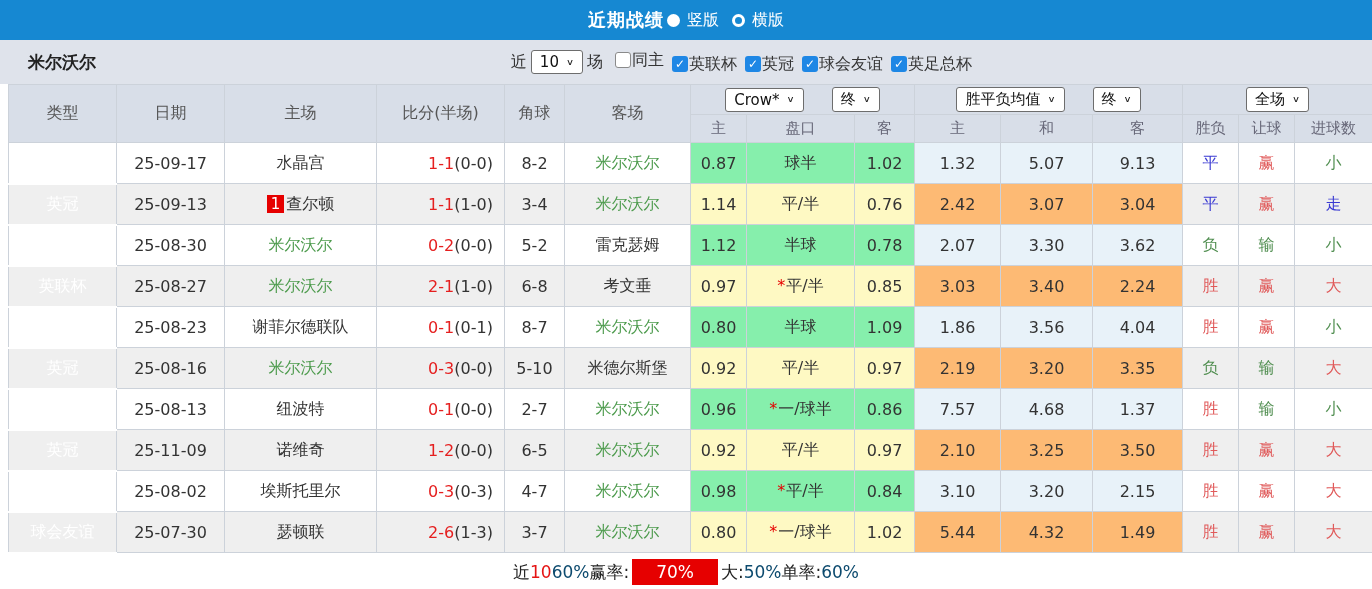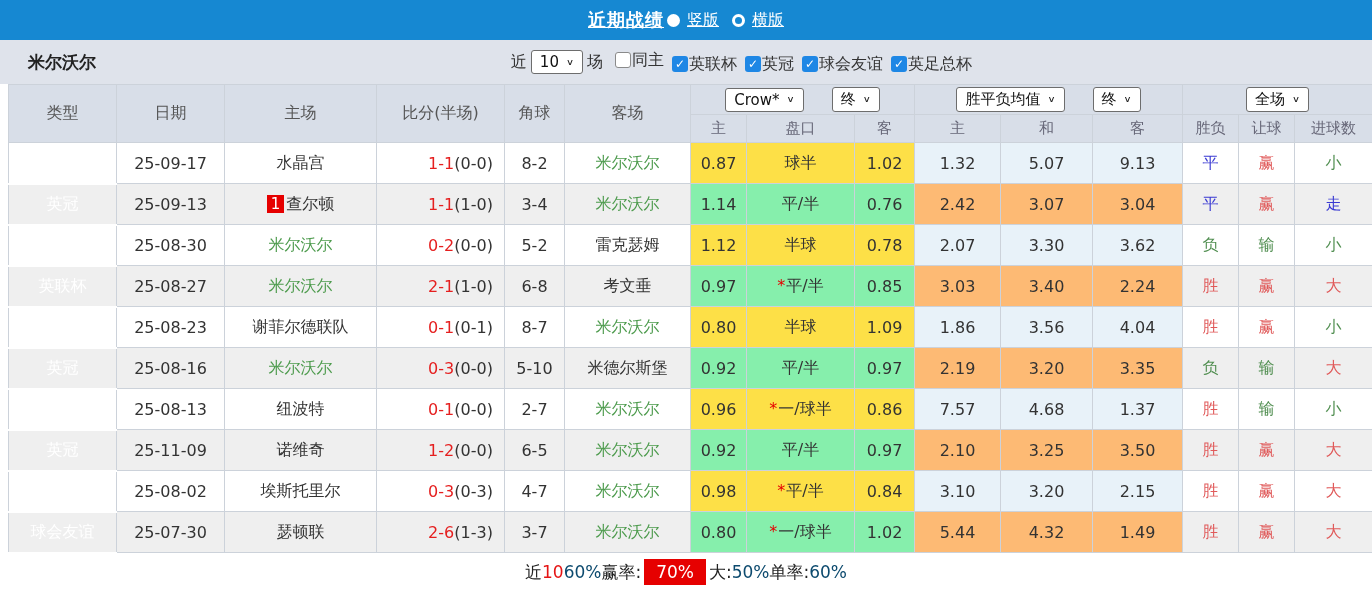--- a/index.html
+++ b/index.html
@@ -1,20 +1,20 @@
 <!DOCTYPE html>
 <html><head>
 <meta charset="utf-8">
 <style>
   * { margin:0; padding:0; box-sizing:border-box; }
   html,body { width:1372px; height:589px; background:#e2e6ee; font-family:"DejaVu Sans","Liberation Sans",sans-serif; }
   .page { width:1372px; height:589px; overflow:hidden; background:#fff; }
 
   
-  .topbar { height:40px; background:#1688d2; display:flex; align-items:center; justify-content:center; gap:7px; color:#fff;text-decoration:underline; }
+  .topbar { height:40px; background:#1688d2; display:flex; align-items:center; justify-content:center; gap:7px; color:#fff; }
   .topbar .title { font-size:18px; font-weight:bold; letter-spacing:1px; }
   .radio { width:13px; height:13px; border-radius:50%; display:inline-block; }
   .radio.selected { background:#fff; margin-left:-4px; }
   .radio.unselected { background:transparent; border:3px solid #fff; margin-left:6px; }
   .radio-label { font-size:16px;text-align:center; }
 
   
   .filterbar { height:44px; background:#dfe3eb; display:flex; align-items:center; }
   .team-name { font-size:17px; font-weight:bold; color:#222; margin-left:28px; }
   .filters { margin-left:auto; margin-right:400px; display:flex; align-items:center; gap:4px; font-size:16px; color:#333; }
@@ -32,22 +32,22 @@
   th, td { border:1px solid #ccd2da; text-align:center; white-space:nowrap; overflow:hidden; }
   thead th { background:#d8dee8; color:#555; font-weight:normal; font-size:16px; }
   thead tr.h1 th { height:30px; }
   thead tr.h2 th { height:28px; font-size:15px; color:#667; }
   thead th.span2 { height:58px; }
   .selrow { display:flex; align-items:center; justify-content:center; gap:28px; }
 
   tbody td { height:41px; font-size:16px; color:#333; }
   tr.odd td { background:#fff; }
   tr.even td { background:#efefef; }
-  tr.odd td.cream { background:#fde047; }
-  tr.even td.cream { background:#86efac; }
+  tr.odd td.cream { background:#86efac; }
+  tr.even td.cream { background:#fef9c3; }
   tr.odd td.lblue { background:#e8f2f9; }
   tr.even td.lblue { background:#fdba74; }
 
   td.type-cell { color:#fff; font-size:16px; border-bottom:2px solid #fff; }
   td.type-gray { background:#8f8f8f; }
   td.type-red  { background:#c33b11; }
   td.type-teal { background:#16a0a0; }
 
   .green { color:#4d9b4d; }
   .rank { background:#e60000; color:#fff; padding:0 4px; margin-right:2px; font-size:15px; }
@@ -57,21 +57,21 @@
 
   td.res-red   { color:#e05a5a; }
   td.res-green { color:#508e50; }
   td.res-blue  { color:#3a3ad2; }
 
   
   .footer { height:37px; background:#fff; display:flex; align-items:center; justify-content:center; font-size:17px; color:#222; }
   .seg-plain { color:#222; }
   .seg-red-text { color:#e51414; }
   .seg-blue-text { color:#0c4a6e; }
-  .seg-red-badge { background:#e60000; color:#fff; padding:3px 12px; margin:0 3px; }
+  .seg-red-badge { background:#e60000; color:#fff; padding:3px 24px; margin:0 3px; }
 </style>
 </head>
 <body>
 
 <div class="page">
 
   <div class="topbar">
     <span class="title">近期战绩</span>
     <span class="radio selected"></span>
     <span class="radio-label">竖版</span>

